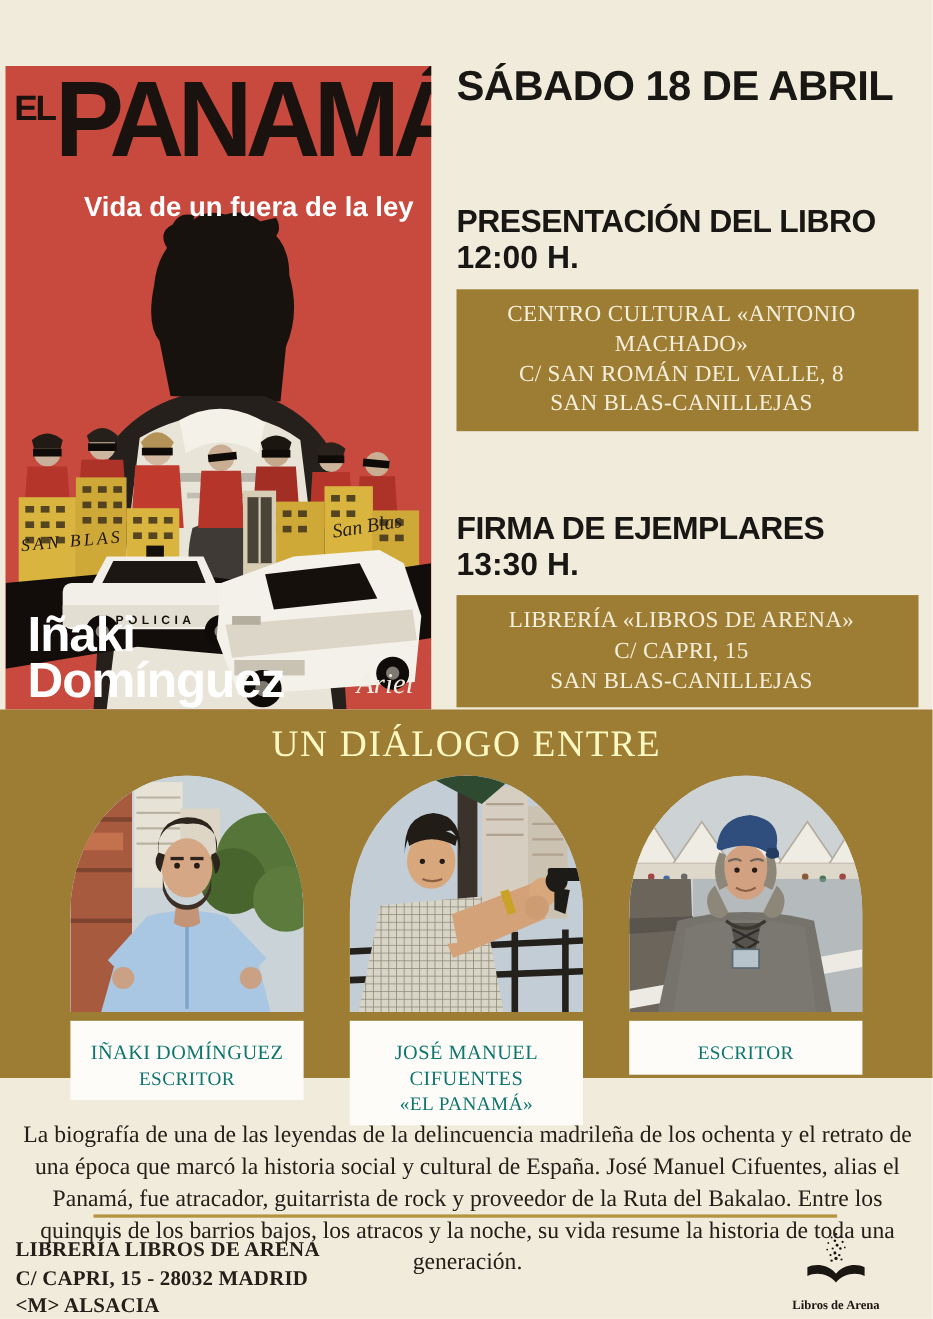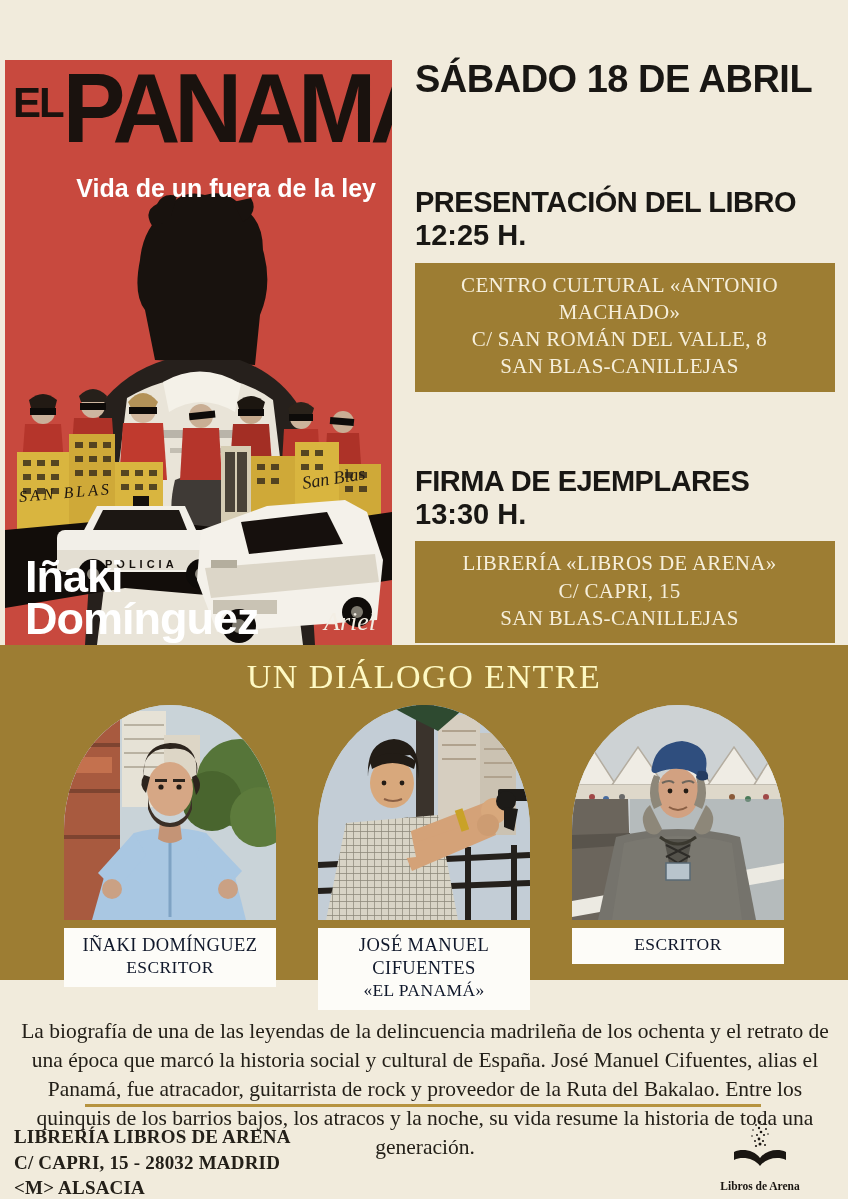--- a/index.html
+++ b/index.html
@@ -9,21 +9,21 @@
     font-family:"Liberation Serif", serif; color:#242019;
   }
   
   .book-cover {
     position:absolute; left:5px; top:60px; width:387px; height:585px;
     background:#c8493e; overflow:hidden;
   }
   .cover-art { position:absolute; left:0; top:0; }
   .cover-title-row { position:absolute; top:6px; left:8px; display:flex; align-items:flex-start;
     font-family:"Liberation Sans", sans-serif; font-weight:900; color:#1a120e; }
-  .cover-el { font-size:42px; letter-spacing:-2px; margin-top:16px; line-height:1; }
+  .cover-el { font-size:32px; letter-spacing:-2px; margin-top:16px; line-height:1; }
   .cover-panama { font-size:94px; letter-spacing:-6px; line-height:0.92; transform:scaleY(1.04); }
   .cover-subtitle { position:absolute; top:114px; right:16px;
     font-family:"Liberation Sans", sans-serif; font-weight:bold; font-size:25px; color:#ffffff; }
   .scene-text-left { position:absolute; left:14px; top:424px; font-size:16px; font-style:italic;
     letter-spacing:3px; transform:rotate(-5deg); color:#1c150f; }
   .scene-text-right { position:absolute; right:26px; top:408px; font-size:18px; font-style:italic;
     transform:rotate(-9deg); color:#241d16; }
   .police-label { position:absolute; left:100px; top:498px; font-family:"Liberation Sans", sans-serif;
     font-weight:bold; font-size:11px; letter-spacing:4px; color:#15100c; }
   .cover-author { position:absolute; left:20px; bottom:4px; font-family:"Liberation Sans", sans-serif;
@@ -43,22 +43,22 @@
   .event-2 { margin-top:73px; }
   
   .dialog-band { position:absolute; left:0; top:645px; width:848px; height:335px; background:#9d7d33; }
   .band-title { text-align:center; padding-top:13px; font-size:34px; letter-spacing:1.5px;
     color:#fef9c3; }
   .speakers { display:flex; justify-content:center; gap:42px; margin-top:9px; }
   .speaker { width:212px; }
   .arch { width:212px; height:215px; border-radius:106px 106px 0 0 / 125px 125px 0 0;
     overflow:hidden; background:#c9d3d8; }
   .arch svg { display:block; }
-  .caption-box { margin-top:8px; background:#fdfcf8; text-align:center; padding:6px 2px 8px 2px;
-    color:#0f172a; }
+  .caption-box { margin-top:8px; background:#fdfcf8; text-align:center; padding:19px 2px 8px 2px;
+    color:#0f766e; }
   .caption-name { font-size:18.5px; line-height:1.25; letter-spacing:0.4px; }
   .caption-role { font-size:17.5px; line-height:1.25; letter-spacing:0.4px; }
   
   .description { position:absolute; left:14px; top:995px; width:822px;
     font-size:21.5px; line-height:1.36; color:#242019;text-align:center; }
   .footer-divider { position:absolute; left:85px; top:1104px; width:676px; height:2.5px;
     background:#b6933f; }
   .footer-left { position:absolute; left:14px; top:1124px; font-weight:bold; font-size:19px;
     line-height:1.35; color:#242019; letter-spacing:0.2px; }
   .footer-logo { position:absolute; left:700px; top:1118px; width:120px; text-align:center; }
@@ -227,21 +227,21 @@
       <div>Domínguez</div>
     </div>
     <div class="cover-publisher">Ariel</div>
   </div>
 
   <div class="info-column">
     <h1 class="date-heading">SÁBADO 18 DE ABRIL</h1>
 
     <div class="event">
       <h2 class="event-title">PRESENTACIÓN DEL LIBRO</h2>
-      <h2 class="event-time">12:25 H.</h2>
+      <h2 class="event-time">12:00 H.</h2>
       <div class="venue-box">
         <div>CENTRO CULTURAL «ANTONIO MACHADO»</div>
         <div>C/ SAN ROMÁN DEL VALLE, 8</div>
         <div>SAN BLAS-CANILLEJAS</div>
       </div>
     </div>
 
     <div class="event event-2">
       <h2 class="event-title">FIRMA DE EJEMPLARES</h2>
       <h2 class="event-time">13:30 H.</h2>

